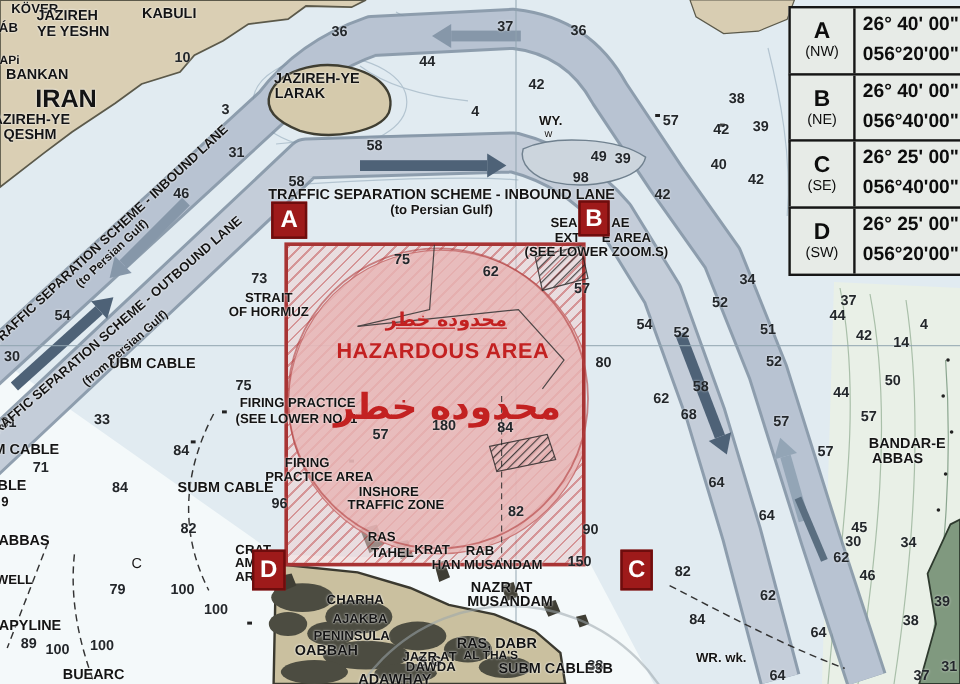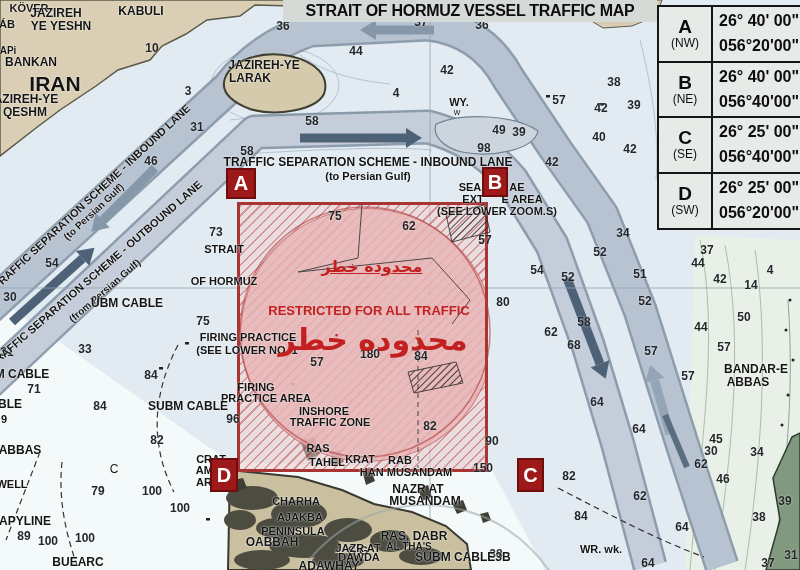--- a/index.html
+++ b/index.html
@@ -297,21 +297,21 @@
       <span class="lbl" style="left: 522px; top: 199px; font-size: 11px; transform: translate(-50%, -50%);">E AREA</span>
       <span class="lbl" style="left: 497px; top: 211px; font-size: 11px; transform: translate(-50%, -50%);">(SEE LOWER ZOOM.S)</span>
       <span class="lbl" style="left: 368px; top: 162px; font-size: 12px; transform: translate(-50%, -50%);">TRAFFIC SEPARATION SCHEME - INBOUND LANE</span>
       <span class="lbl" style="left: 368px; top: 176px; font-size: 11px; transform: translate(-50%, -50%);">(to Persian Gulf)</span>
       <span class="lbl" style="left: 92px; top: 197px; font-size: 11px; transform: translate(-50%, -50%) rotate(-43deg);">TRAFFIC SEPARATION SCHEME - INBOUND LANE</span>
       <span class="lbl" style="left: 94px; top: 212px; font-size: 10px; transform: translate(-50%, -50%) rotate(-43deg);">(to Persian Gulf)</span>
       <span class="lbl" style="left: 96px; top: 274px; font-size: 11px; transform: translate(-50%, -50%) rotate(-41deg);">TRAFFIC SEPARATION SCHEME - OUTBOUND LANE</span>
       <span class="lbl" style="left: 105px; top: 291px; font-size: 10px; transform: translate(-50%, -50%) rotate(-41deg);">(from Persian Gulf)</span>
       <span class="lbl" style="left: 127px; top: 303px; font-size: 12px; transform: translate(-50%, -50%);">UBM CABLE</span>
       <span class="lbl" style="left: 224px; top: 249px; font-size: 11px; transform: translate(-50%, -50%);">STRAIT</span>
-      <span class="lbl" style="left: 224px; top: 261px; font-size: 11px; transform: translate(-50%, -50%); margin-top: 20px;">OF HORMUZ</span>
+      <span class="lbl" style="left: 224px; top: 261px; font-size: 11px; transform: translate(-50%, -50%);">OF HORMUZ</span>
       <span class="lbl" style="left: 248px; top: 337px; font-size: 11px; transform: translate(-50%, -50%);">FIRING PRACTICE</span>
       <span class="lbl" style="left: 247px; top: 350px; font-size: 11px; transform: translate(-50%, -50%);">(SEE LOWER NO. 1</span>
       <span class="lbl" style="left: 256px; top: 387px; font-size: 11px; transform: translate(-50%, -50%);">FIRING</span>
       <span class="lbl" style="left: 266px; top: 398px; font-size: 11px; transform: translate(-50%, -50%);">PRACTICE AREA</span>
       <span class="lbl" style="left: 324px; top: 411px; font-size: 11px; transform: translate(-50%, -50%);">INSHORE</span>
       <span class="lbl" style="left: 330px; top: 422px; font-size: 11px; transform: translate(-50%, -50%);">TRAFFIC ZONE</span>
       <span class="lbl" style="left: 188px; top: 406px; font-size: 12px; transform: translate(-50%, -50%);">SUBM CABLE</span>
       <span class="lbl" style="left: 22px; top: 374px; font-size: 12px; transform: translate(-50%, -50%);">M CABLE</span>
       <span class="lbl" style="left: 10px; top: 404px; font-size: 12px; transform: translate(-50%, -50%);">BLE</span>
       <span class="lbl" style="left: 4px; top: 419px; font-size: 11px; transform: translate(-50%, -50%);">9</span>
@@ -340,29 +340,28 @@
       <span class="lbl" style="left: 212px; top: 482px; font-size: 11px; transform: translate(-50%, -50%);">ARRA</span>
       <span class="lbl" style="left: 296px; top: 501px; font-size: 11px; transform: translate(-50%, -50%);">CHARHA</span>
       <span class="lbl" style="left: 300px; top: 517px; font-size: 11px; transform: translate(-50%, -50%);">AJAKBA</span>
       <span class="lbl" style="left: 293px; top: 531px; font-size: 11px; transform: translate(-50%, -50%);">PENINSULA</span>
       <span class="lbl" style="left: 272px; top: 542px; font-size: 12px; transform: translate(-50%, -50%);">OABBAH</span>
       <span class="lbl" style="left: 756px; top: 369px; font-size: 12px; transform: translate(-50%, -50%);">BANDAR-E</span>
       <span class="lbl" style="left: 748px; top: 382px; font-size: 12px; transform: translate(-50%, -50%);">ABBAS</span>
     </div>
 
   <div class="redtxt" id="fa-small">محدوده خطر</div>
-  <div class="redtxt" id="en-2">RESTRICTED FOR ALL TRAFFIC</div>
+  <div class="redtxt" id="en-1">HAZARDOUS AREA</div>
   <div class="redtxt" id="fa-big">محدوده خطر</div>
 
   <div class="marker" id="mk-a">A</div>
   <div class="marker" id="mk-b">B</div>
   <div class="marker" id="mk-c">C</div>
   <div class="marker" id="mk-d">D</div>
 
-  <div id="titlebar">STRAIT OF HORMUZ VESSEL TRAFFIC MAP</div>
 
   <div id="coord-table">
     <div class="trow">
       <div class="tcell-pt">
           <div class="pt">A</div>
         <div class="cr">(NW)</div>
         </div>
       <div class="tcell-v">
           <span>26° 40' 00"</span>
         <span>056°20'00"</span>

